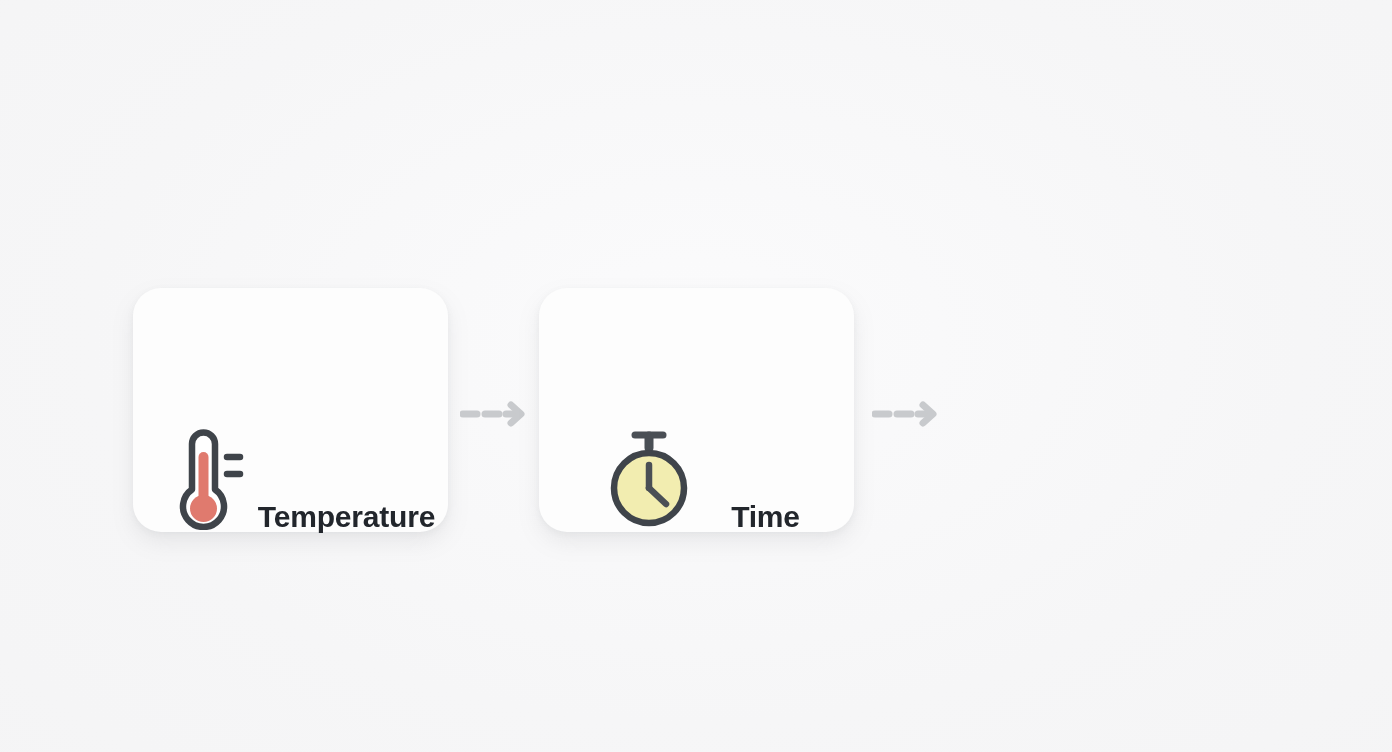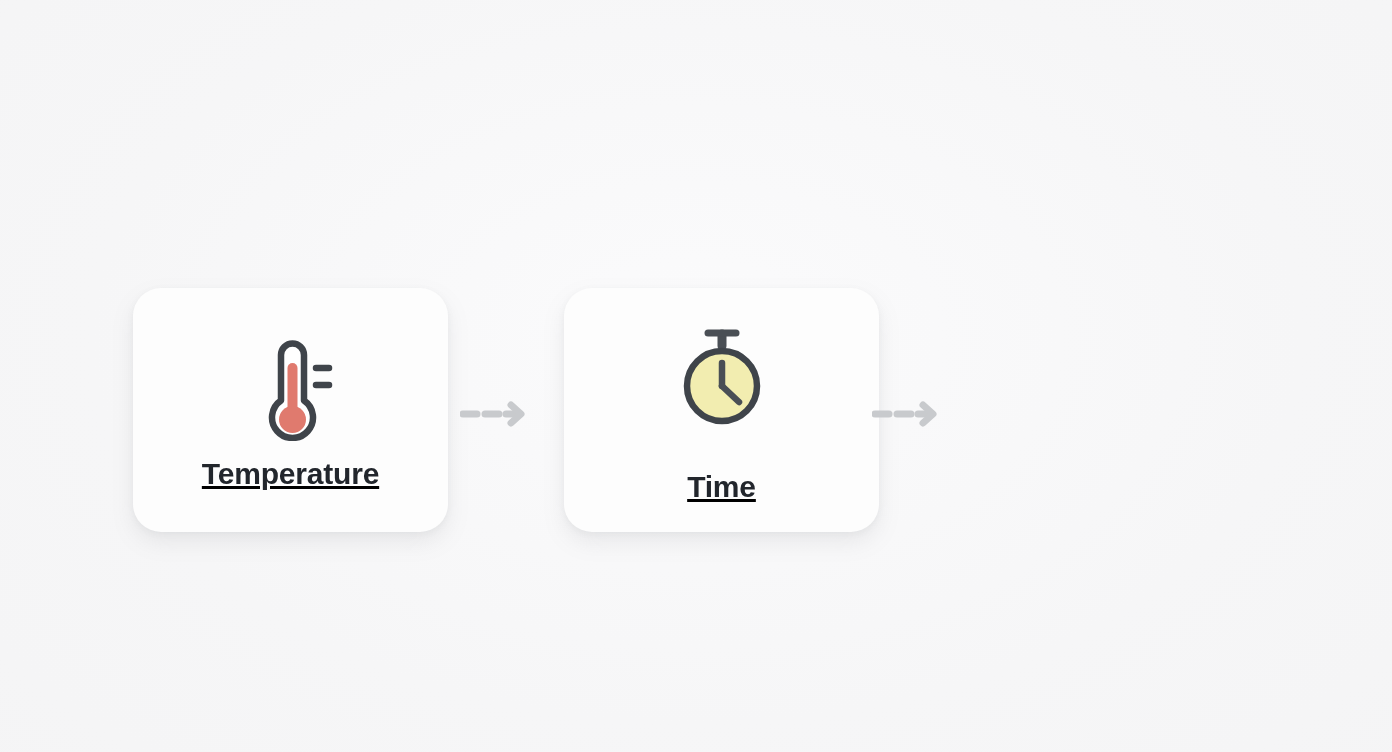--- a/index.html
+++ b/index.html
@@ -31,27 +31,25 @@
     position: absolute;
     top: 0;
     width: 315px;
     height: 244px;
     background: #fdfdfd;
     border-radius: 28px;
     box-shadow:
       0 10px 22px rgba(120, 124, 132, 0.13),
       0 2px 6px rgba(120, 124, 132, 0.07);
     display: flex;
-    flex-direction: column;
-    align-items: center;
+    align-items: flex-end;
     justify-content: center;
-    text-decoration: underline;
   }
   .card-1 { left: 133px; }
-  .card-2 { left: 564px; gap: 26px; }
+  .card-2 { left: 539px; gap: 26px; }
   .card-3 { left: 950px; width: 314px; }
 
   .icon-wrap {
     width: 112px;
     height: 110px;
     display: flex;
     align-items: center;
     justify-content: center;
     margin-top: 2px;
   }

